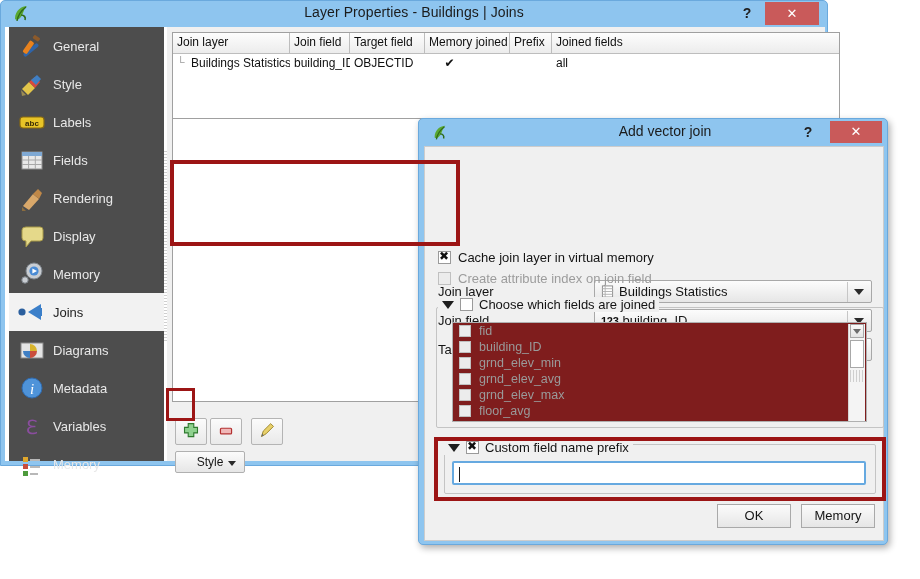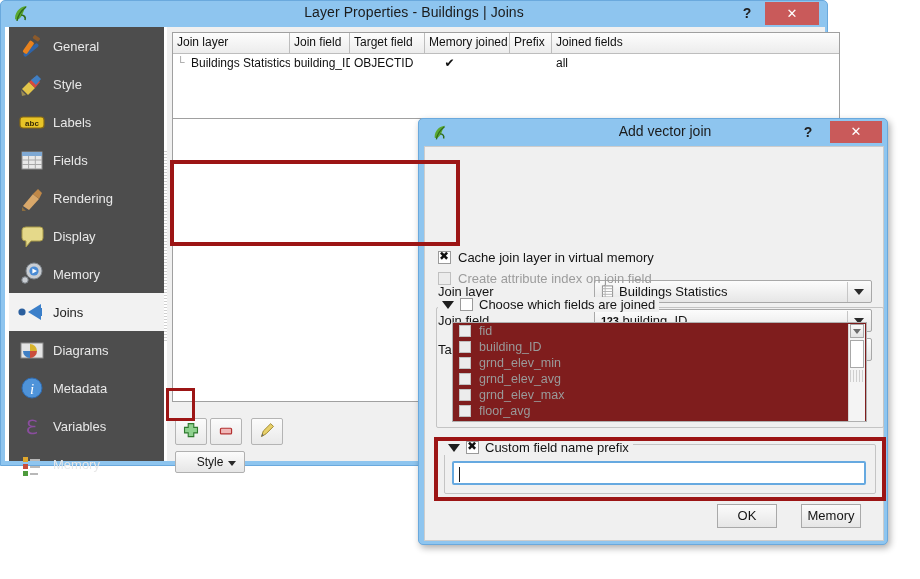--- a/index.html
+++ b/index.html
@@ -430,21 +430,21 @@
   }
   #prefix-caret {
     position: absolute;
     left: 5px; top: 4px;
     width: 1px; height: 15px;
     background: #1b1b1b;
   }
 
   .dlg-btn {
     position: absolute;
-    width: 60px; height: 24px;
+    width: 74px; height: 24px;
     background: linear-gradient(to bottom,#fbfbfb,#e6e6e6);
     border: 1px solid #a9a9a9;
     border-radius: 0;
     box-sizing: border-box;
     font-size: 13px;
     color: #141414;
     text-align: center;
     line-height: 22px;
   }
   #btn-ok { left: 717px; top: 504px; }

